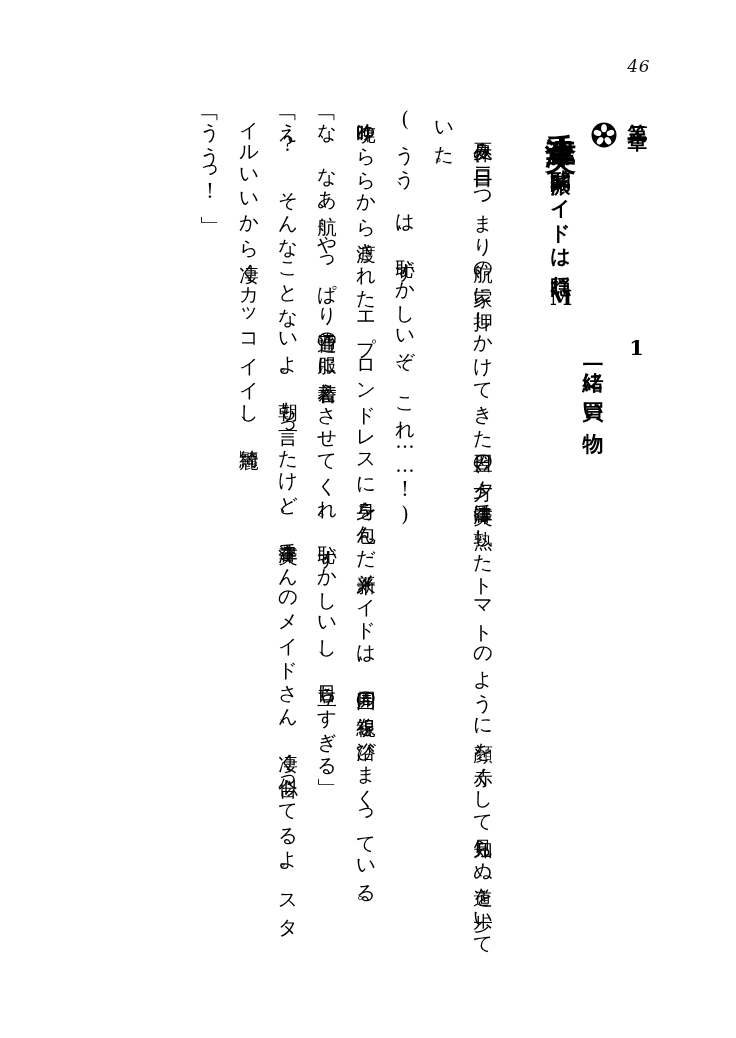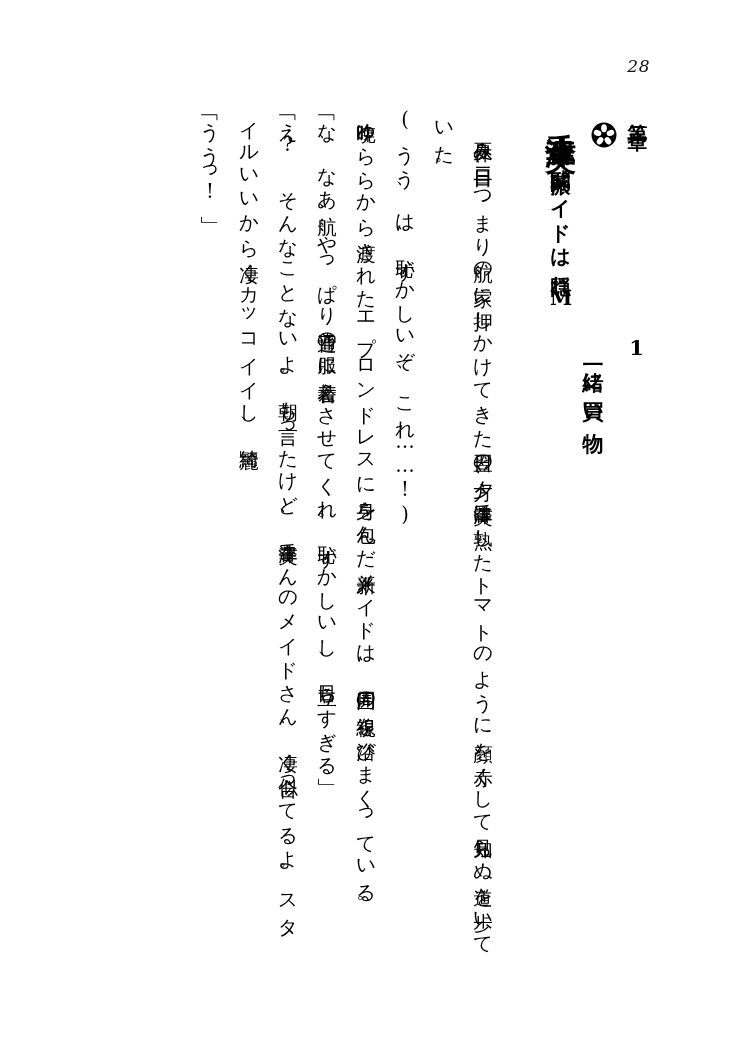--- a/index.html
+++ b/index.html
@@ -124,21 +124,21 @@
   .ornament-wrap {
     display: block;
     text-align: center;
   }
 </style>
 </head>
 <body>
 
 <div id="page">
 
-  <div id="page-number">28</div>
+  <div id="page-number">46</div>
 
   <div id="text-block">
 
     
     <div class="chap-col">
       <span class="chap-num">第二章</span>
       <span class="ornament-wrap">
         <svg class="chap-ornament" viewBox="0 0 100 100" aria-hidden="true">
           <circle cx="50" cy="50" r="48" fill="#000"></circle>
           <g fill="#fff">

